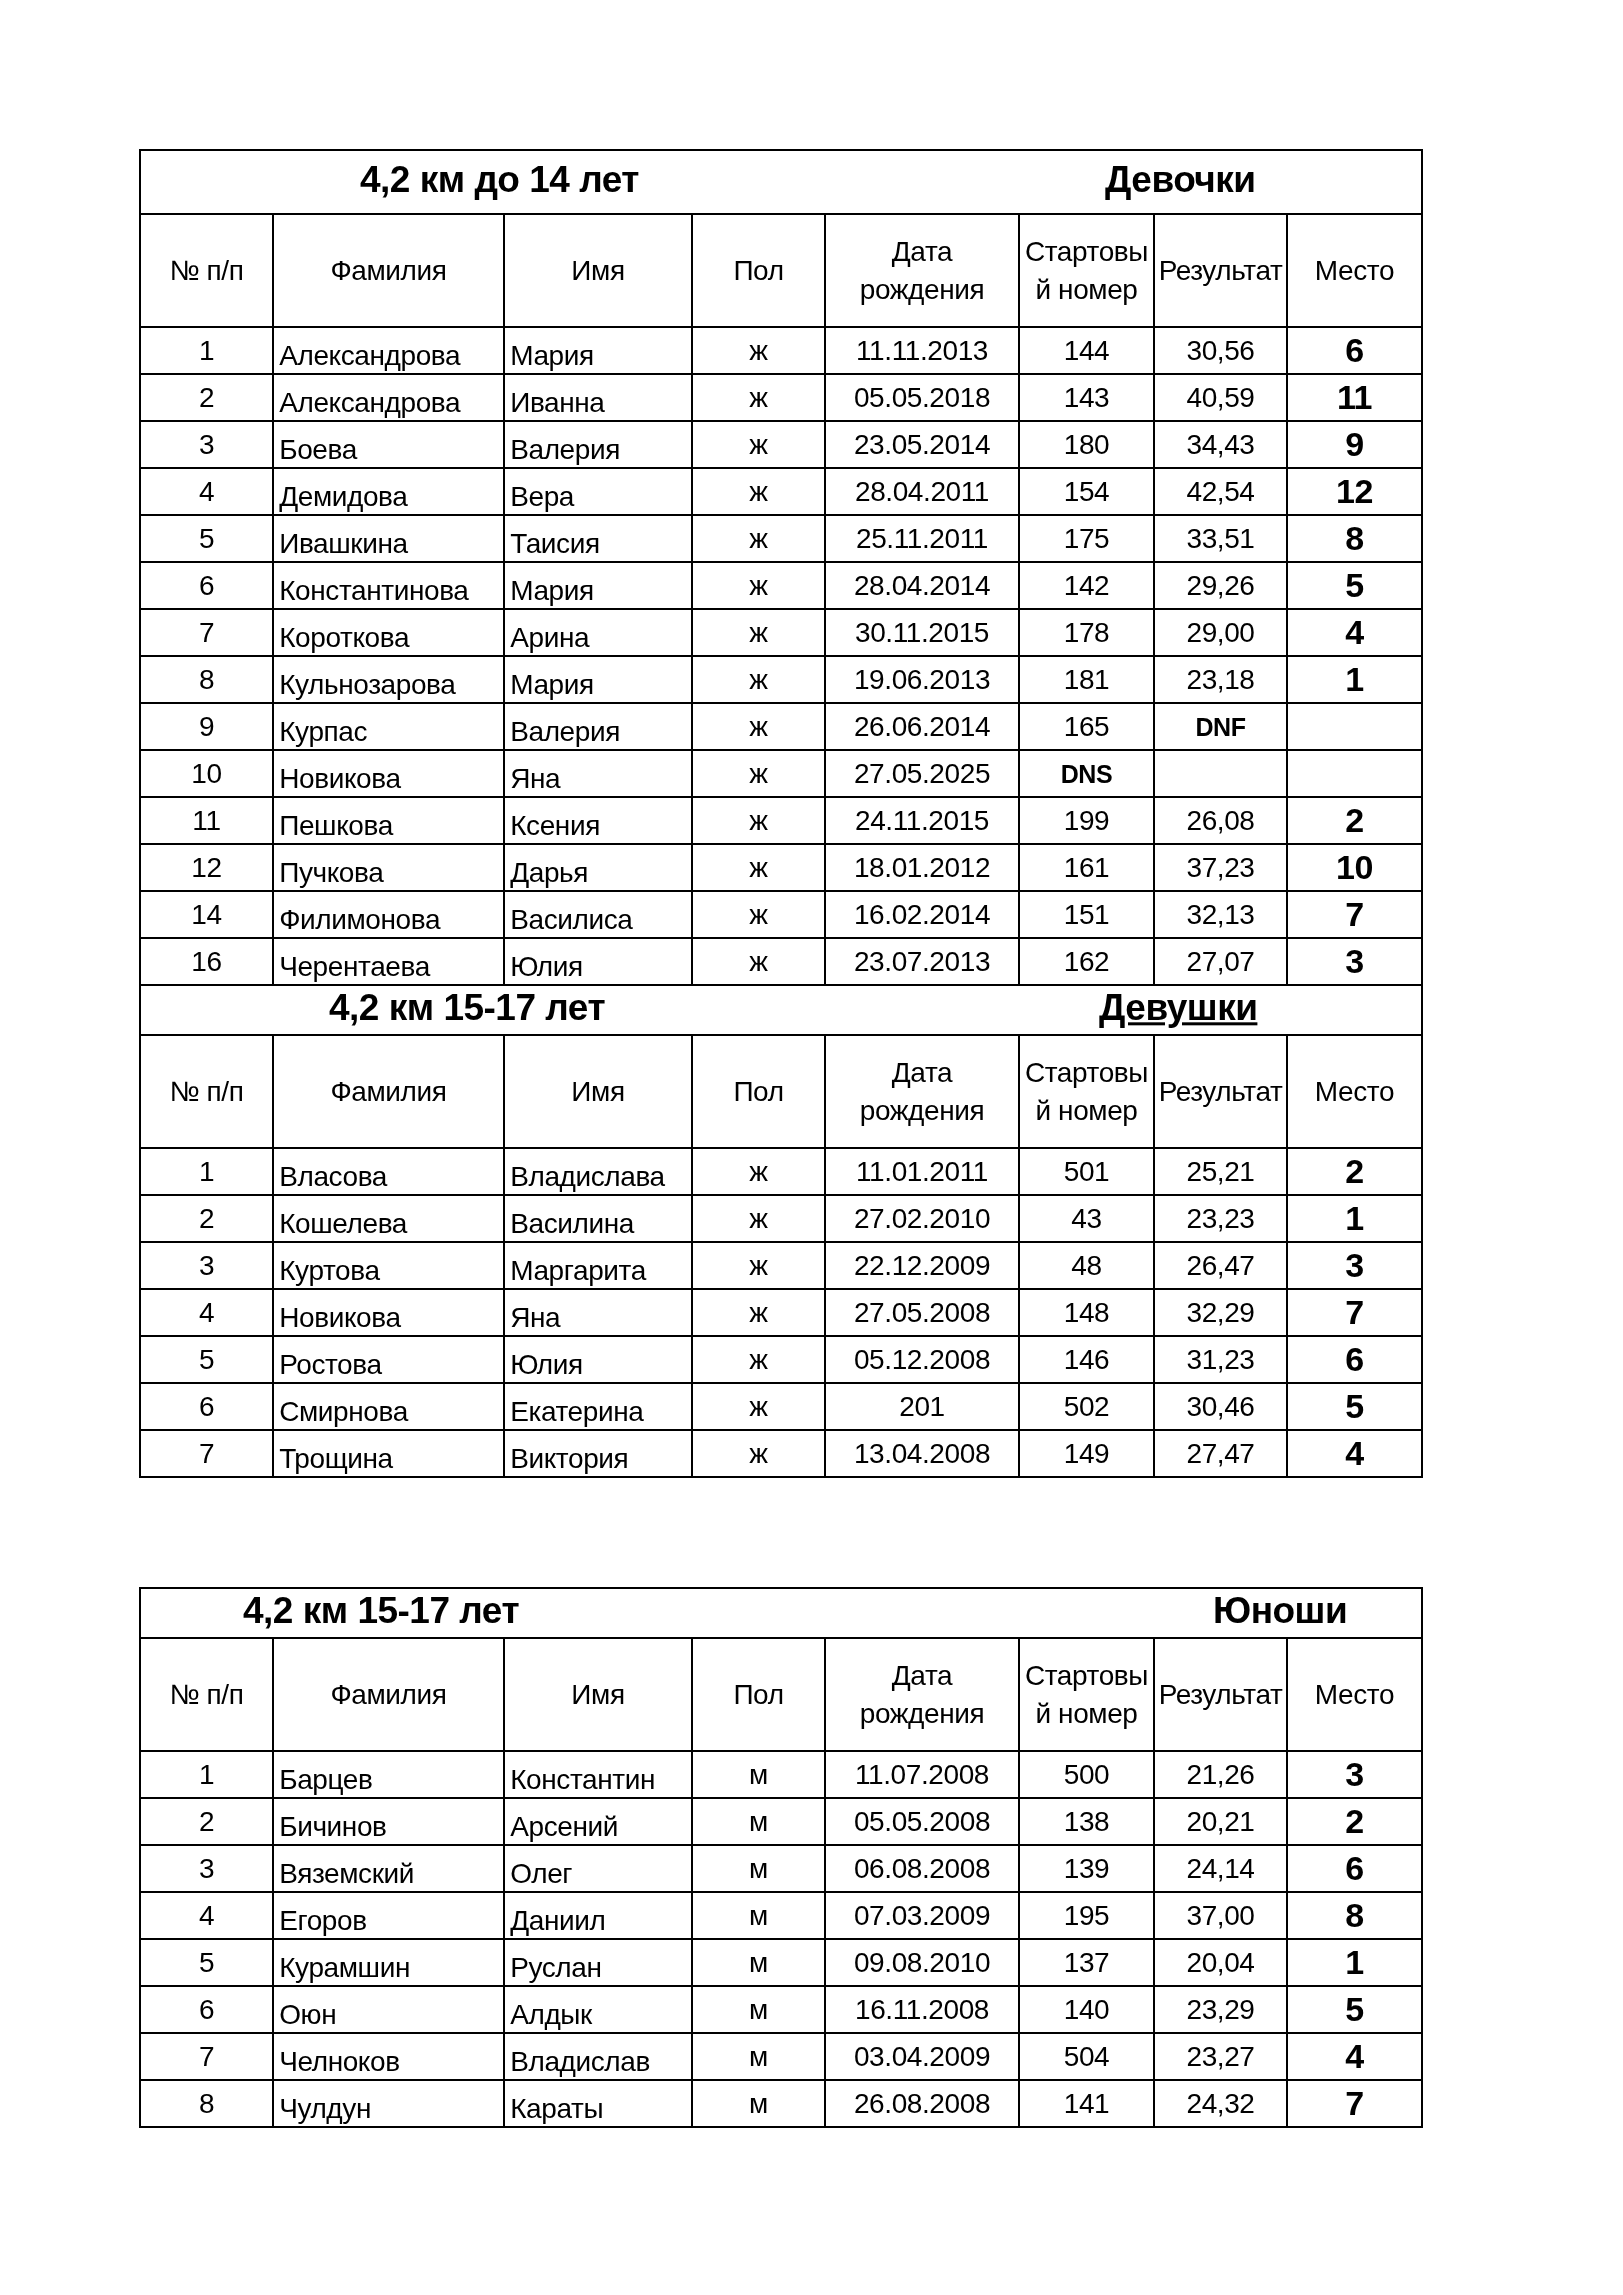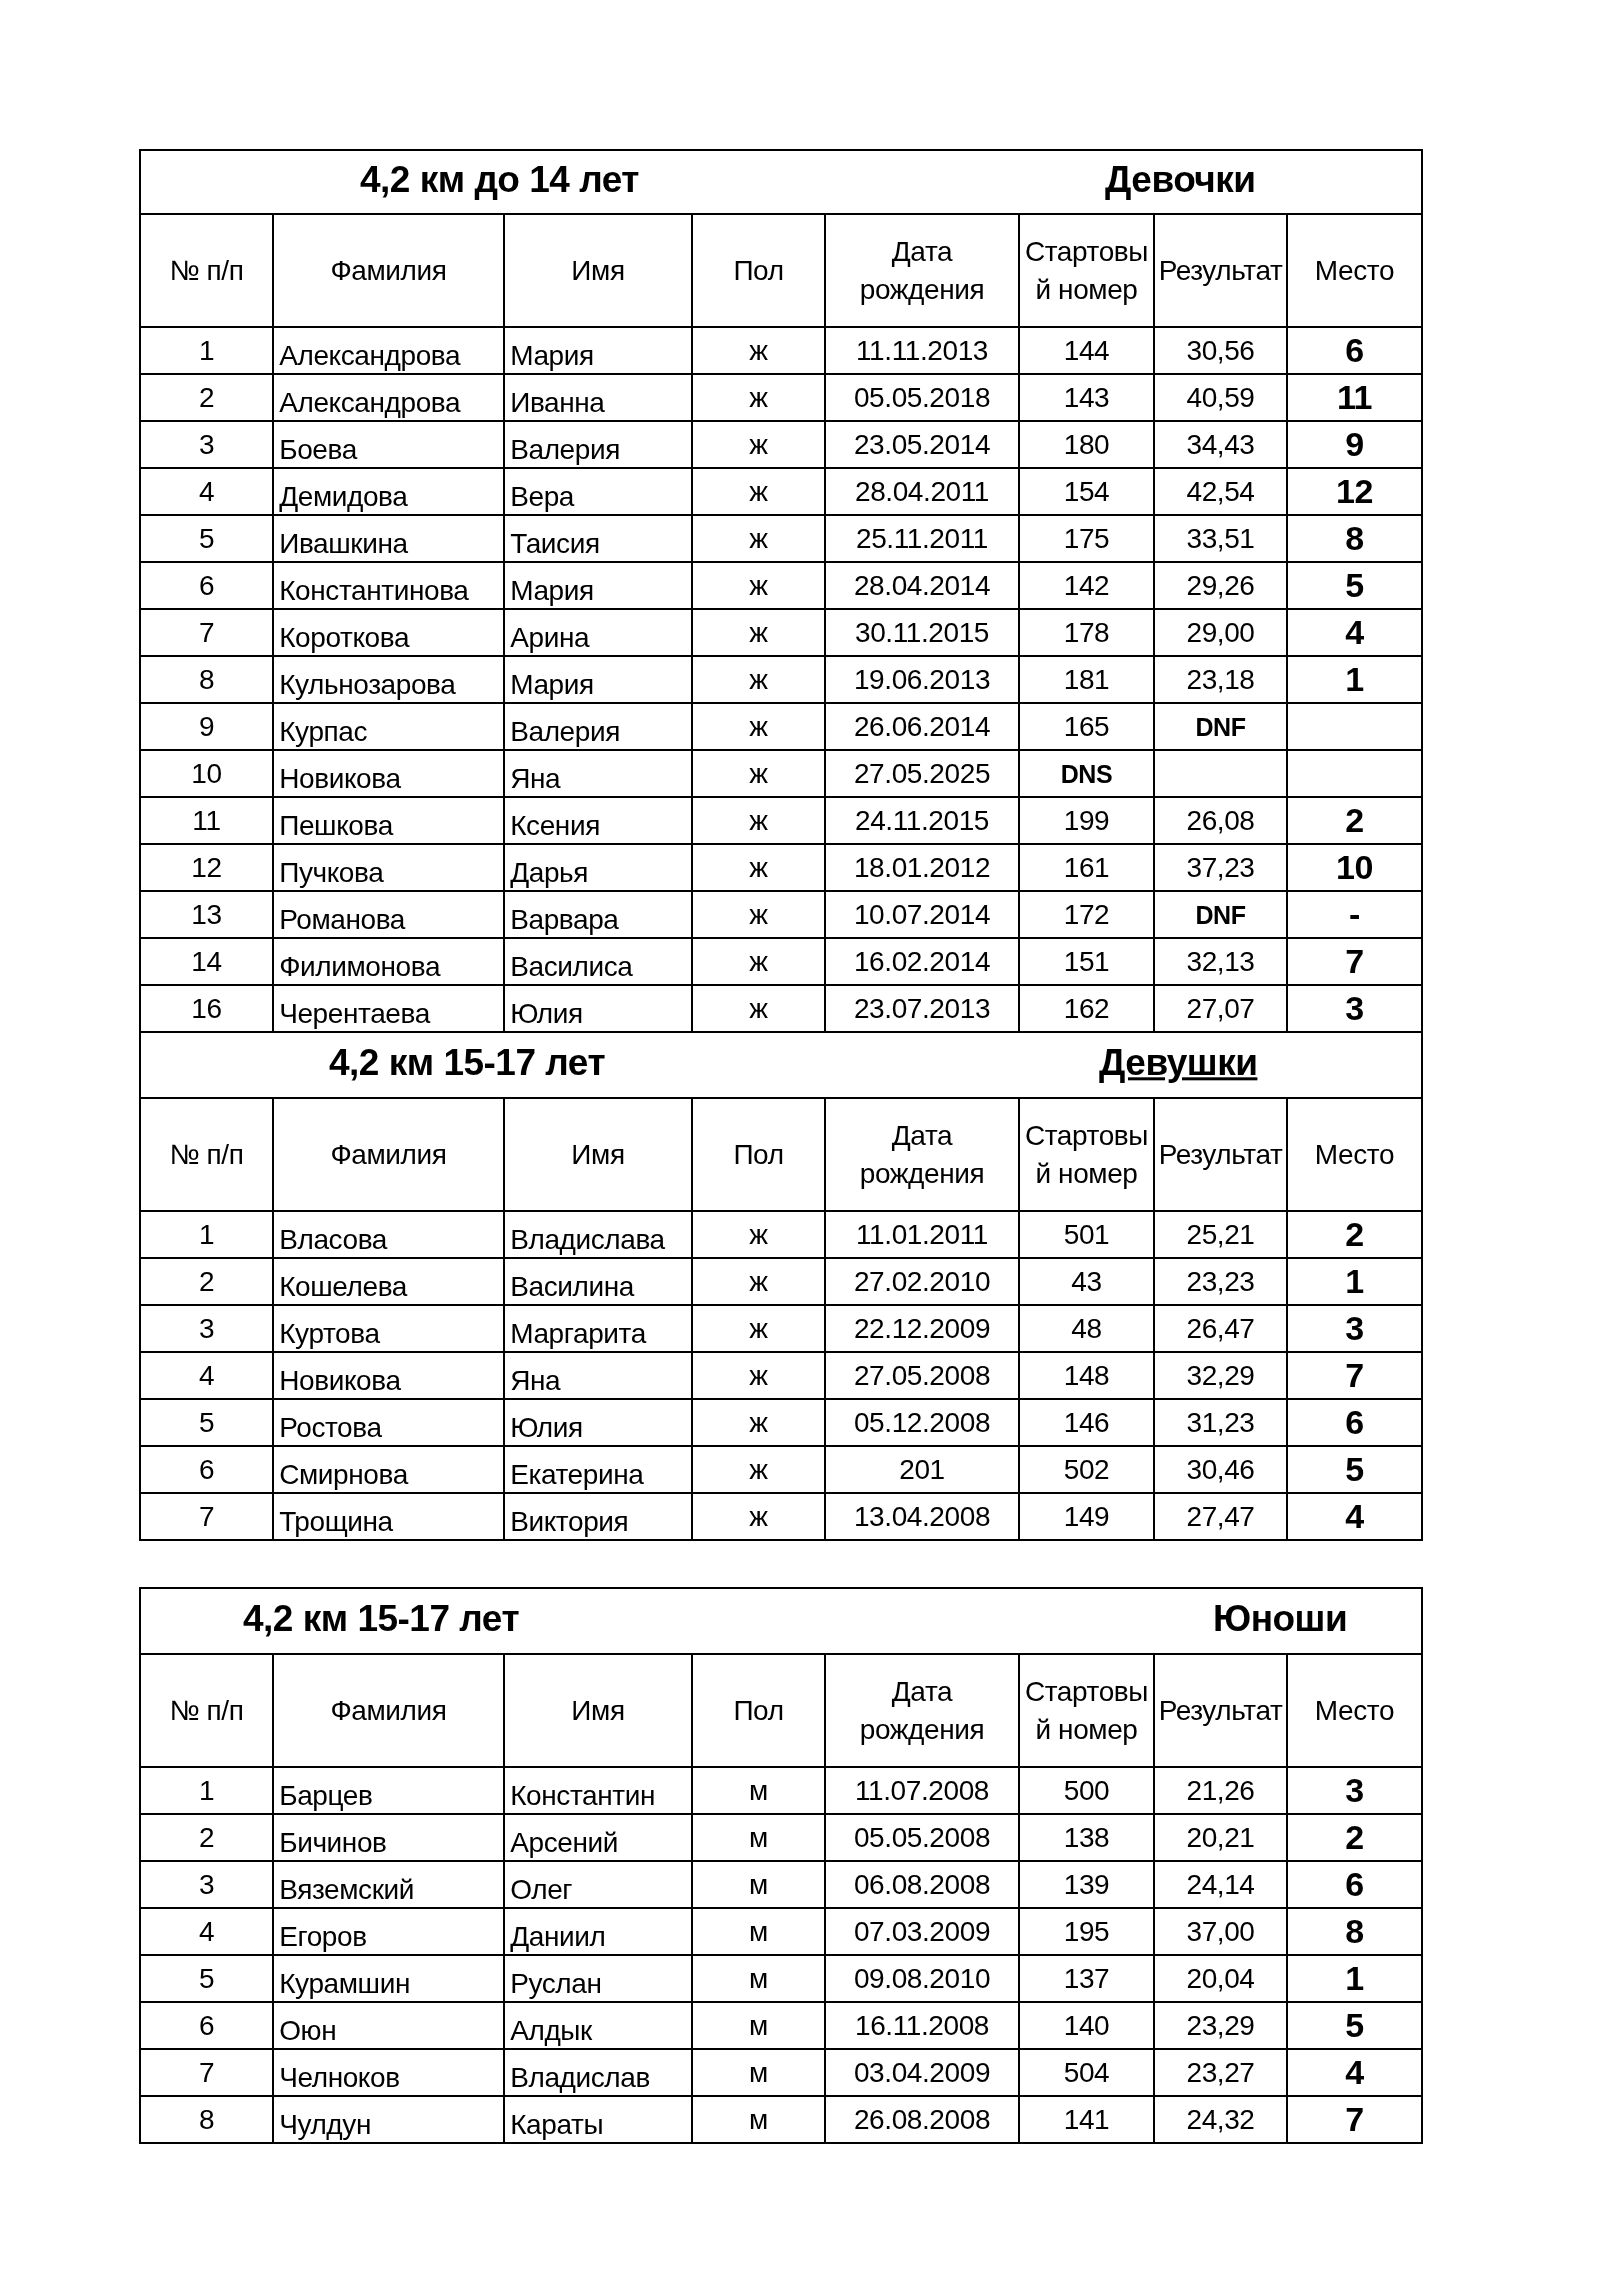--- a/index.html
+++ b/index.html
@@ -2,21 +2,21 @@
 <html style="font-size:10.5px"><head>
 <meta charset="utf-8">
 <style>
   html, body { margin:0; padding:0; background:#ffffff; }
   body { width:1623px; height:2295px; position:relative; overflow:hidden;
          font-family:"Liberation Sans", sans-serif; color:#000; }
   .res-table { position:absolute; left:139px; width:1283px; border-collapse:collapse;
                table-layout:fixed; }
   .res-table td { border:2.6px solid #000; padding:0; box-sizing:border-box;
                   font-size:28px; letter-spacing:-0.4px; overflow:hidden; white-space:nowrap; }
-  .title-row td { height:66px; position:relative; }
+  .title-row td { height:50px; position:relative; }
   .title-text { position:absolute; top:50%; transform:translateY(-54%);
                 font-weight:bold; font-size:37px; letter-spacing:-0.5px; white-space:nowrap; }
   .head-row td { height:113px; text-align:center; vertical-align:middle;
                  white-space:normal; line-height:38px; }
   .data-row td { height:47px; text-align:center; vertical-align:middle; }
   .data-row td.txt { text-align:left; vertical-align:bottom; padding-left:5.2px; padding-bottom:1.3px; }
   .data-row td.place { font-weight:bold; font-size:34px; }
   .data-row td .bold { font-weight:bold; font-size:25px; }
   #t1 { top:149px; }
   #t3 { top:1587px; }
@@ -167,30 +167,20 @@
         <td><span>12</span></td>
         <td class="txt"><span>Пучкова</span></td>
         <td class="txt"><span>Дарья</span></td>
         <td><span>ж</span></td>
         <td><span>18.01.2012</span></td>
         <td><span>161</span></td>
         <td><span>37,23</span></td>
         <td class="place"><span>10</span></td>
       </tr>
       <tr class="data-row">
-        <td><span>13</span></td>
-        <td class="txt"><span>Романова</span></td>
-        <td class="txt"><span>Варвара</span></td>
-        <td><span>ж</span></td>
-        <td><span>10.07.2014</span></td>
-        <td><span>172</span></td>
-        <td><span class="bold">DNF</span></td>
-        <td class="place"><span>-</span></td>
-      </tr>
-      <tr class="data-row">
         <td><span>14</span></td>
         <td class="txt"><span>Филимонова</span></td>
         <td class="txt"><span>Василиса</span></td>
         <td><span>ж</span></td>
         <td><span>16.02.2014</span></td>
         <td><span>151</span></td>
         <td><span>32,13</span></td>
         <td class="place"><span>7</span></td>
       </tr>
       <tr class="data-row">

